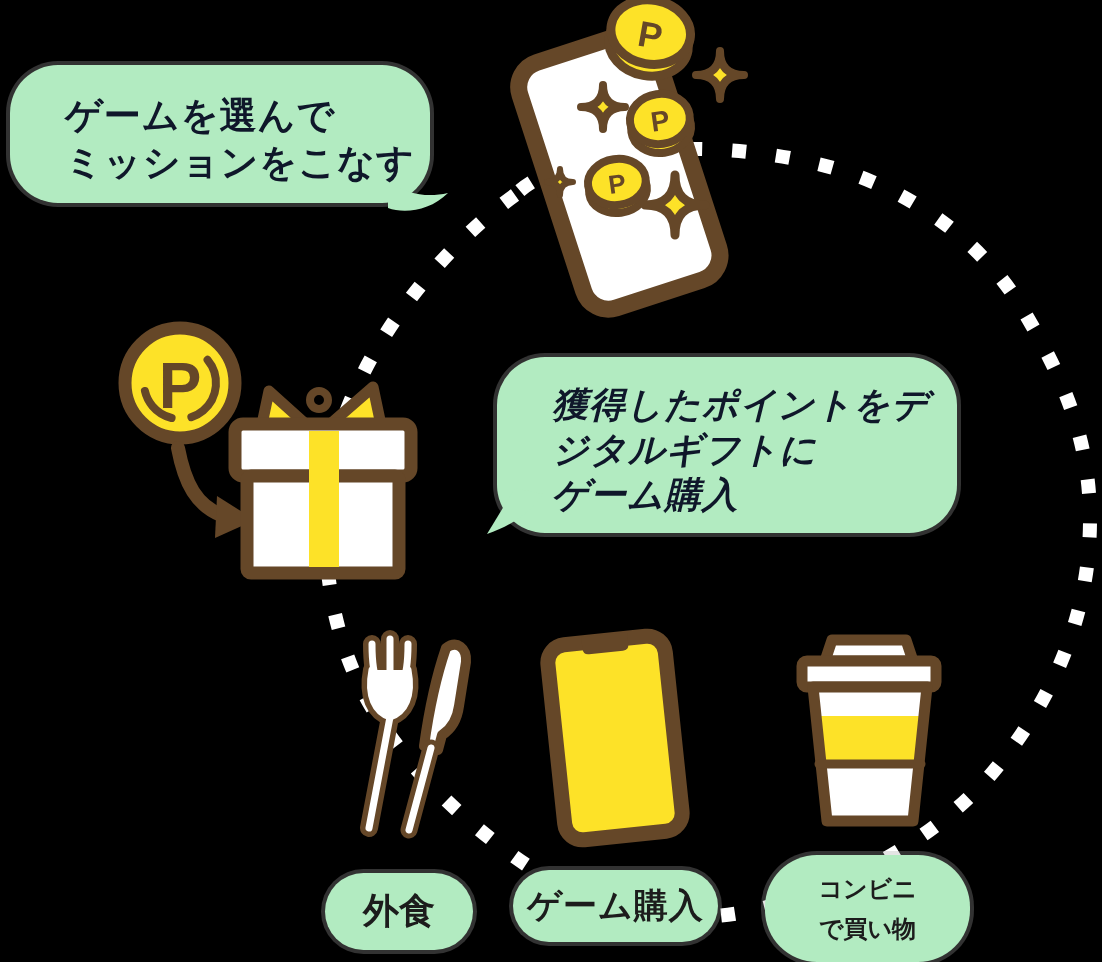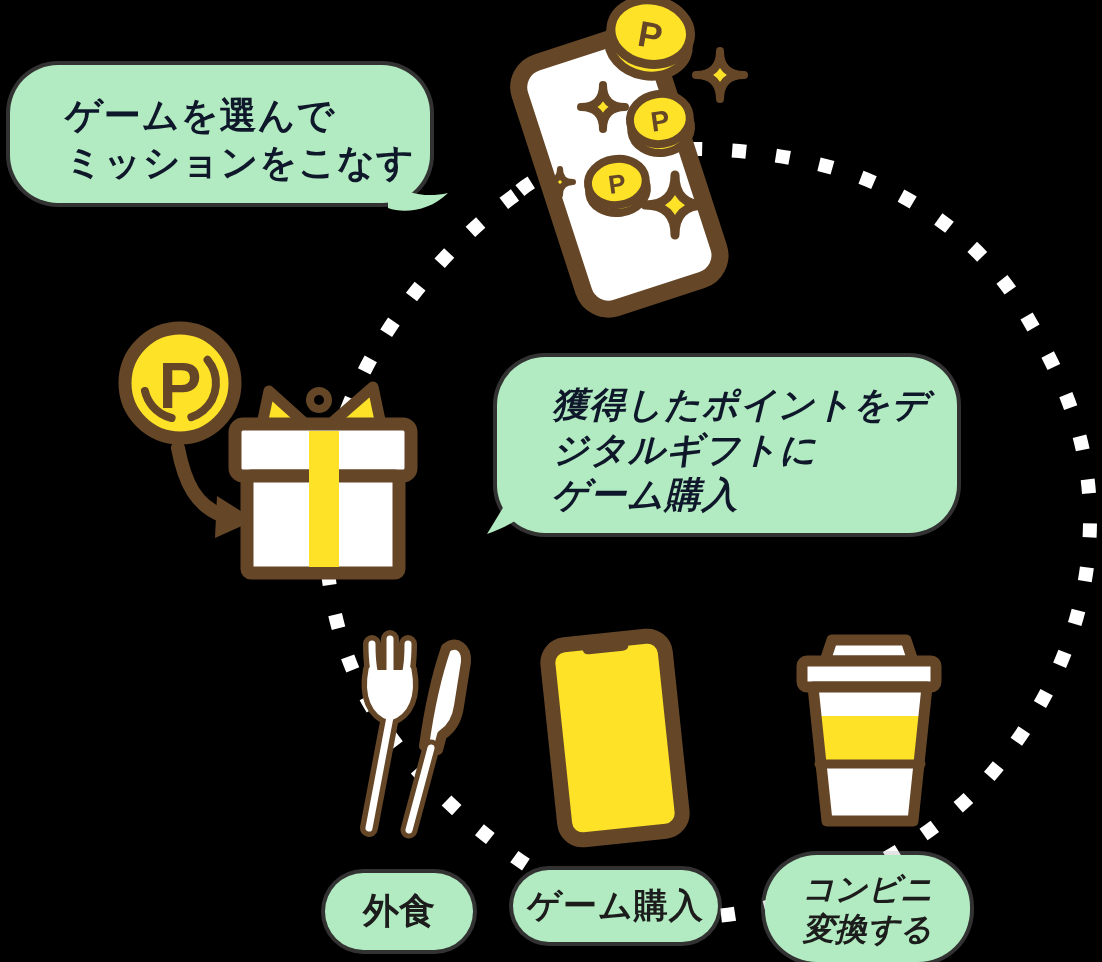--- a/index.html
+++ b/index.html
@@ -27,21 +27,21 @@
     letter-spacing:1px;
     font-style:italic;
   }
   .pill{
     background:#b2ebc1;color:#1c1c1c;font-weight:800;
     display:flex;align-items:center;justify-content:center;flex-direction:column;
     box-shadow:0 0 0 4px rgba(165,165,165,.30);text-align:center;
   }
   .pill-dining{left:325px;top:873px;width:148px;height:77px;border-radius:40px;font-size:36px;}
   .pill-game{left:513px;top:870px;width:205px;height:72px;border-radius:36px;font-size:34px;letter-spacing:1px;}
-  .pill-conv{left:765px;top:855px;width:205px;height:107px;border-radius:52px;font-size:32px;line-height:40px;font-style:italic;}
+  .pill-conv{left:765px;top:855px;width:205px;height:107px;border-radius:52px;font-size:24px;line-height:40px;}
   .bubble-line{display:block;}
 </style>
 </head>
 <body>
 
 <div class="stage">
 
   <svg class="abs layer-path" width="1102" height="962" viewBox="0 0 1102 962" style="left:0;top:0;">
     <path d="M 515,195 C 455,238 380,320 345,415
              C 315,505 322,600 355,675
@@ -160,16 +160,16 @@
   </svg>
 
   <div class="abs layer-bubble pill pill-dining">
     <span>外食</span>
   </div>
   <div class="abs layer-bubble pill pill-game">
     <span>ゲーム購入</span>
   </div>
   <div class="abs layer-bubble pill pill-conv">
     <span>コンビニ</span>
-    <span>変換する</span>
+    <span>で買い物</span>
   </div>
 
 </div>
 
 </body></html>

